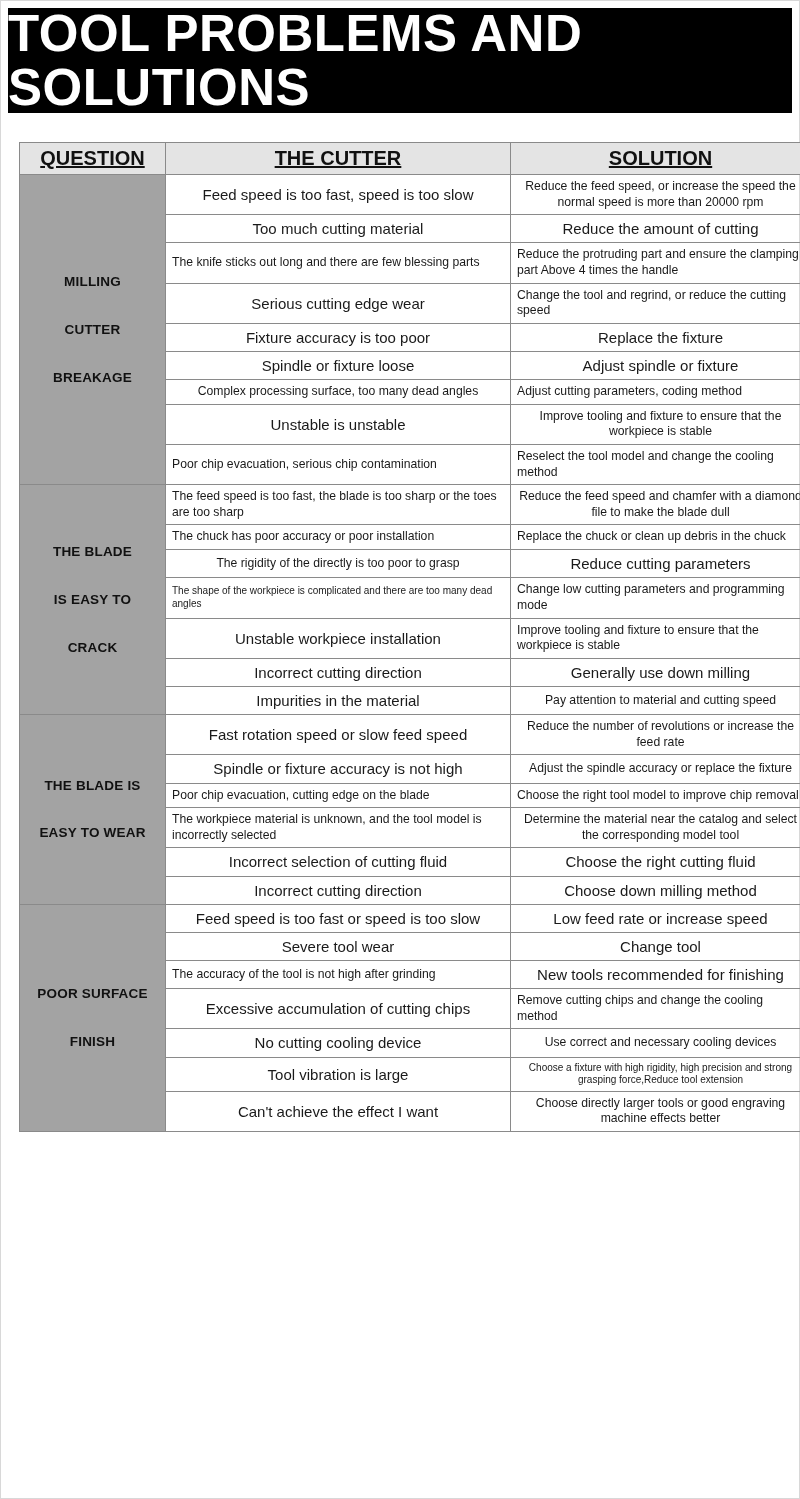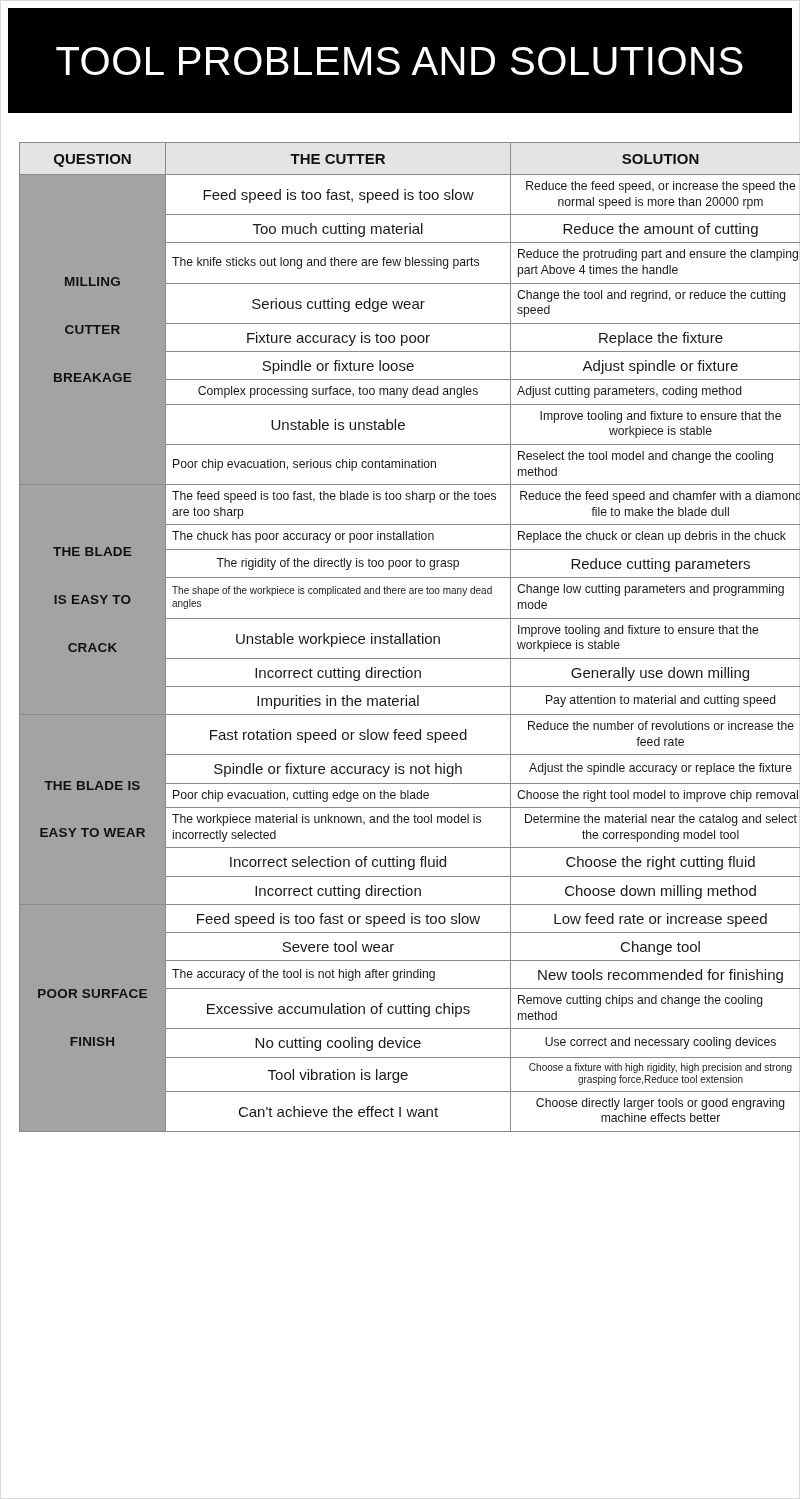--- a/index.html
+++ b/index.html
@@ -25,45 +25,46 @@
   .banner {
     background: #000000;
     color: #ffffff;
     height: 105px;
     display: flex;
     align-items: center;
     justify-content: center;
     margin: 7px 7px 0 7px;
   }
   .banner-title {
-    font-size: 40px;
-    font-weight: normal;
+    font-size: 51px;
+    font-weight: bold;
     letter-spacing: 0.5px;
     text-align: left;
     line-height: 1.05;
   }
   .table-wrap {
     margin: 29px 18px 0 18px;
   }
   table.matrix {
     border-collapse: collapse;
     width: 764px;
     table-layout: fixed;
   }
   table.matrix th, table.matrix td {
     border: 1px solid #8a8a8a;
     vertical-align: middle;
   }
   thead th {
     background: #e4e4e4;
-    font-size: 15px;
+    font-size: 20px;
     font-weight: bold;
     height: 31px;
     padding: 0 4px;
     text-align: center;
+    text-decoration: underline;
   }
   th.col-q { width: 137px; }
   th.col-r { width: 336px; }
   th.col-s { width: 291px; }
 
   td.group {
     background: #a3a3a3;
     text-align: center;
     font-size: 13.5px;
     font-weight: bold;

